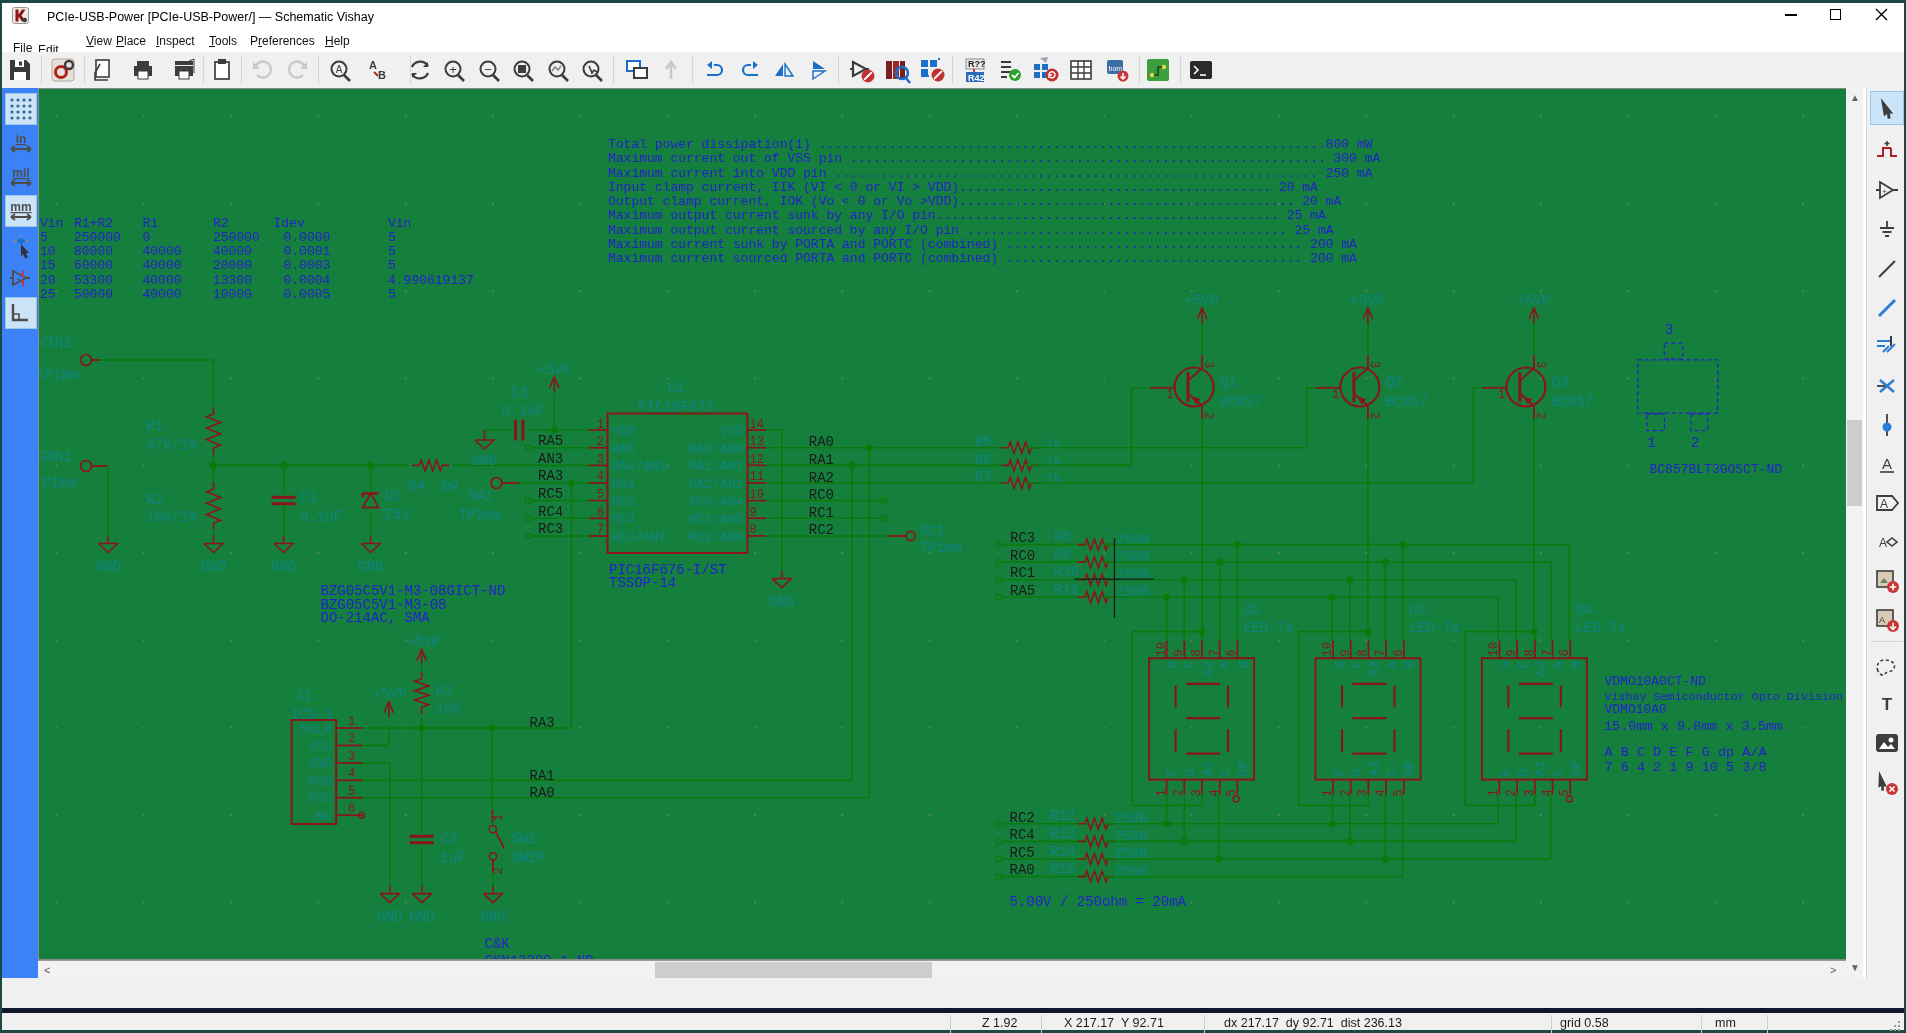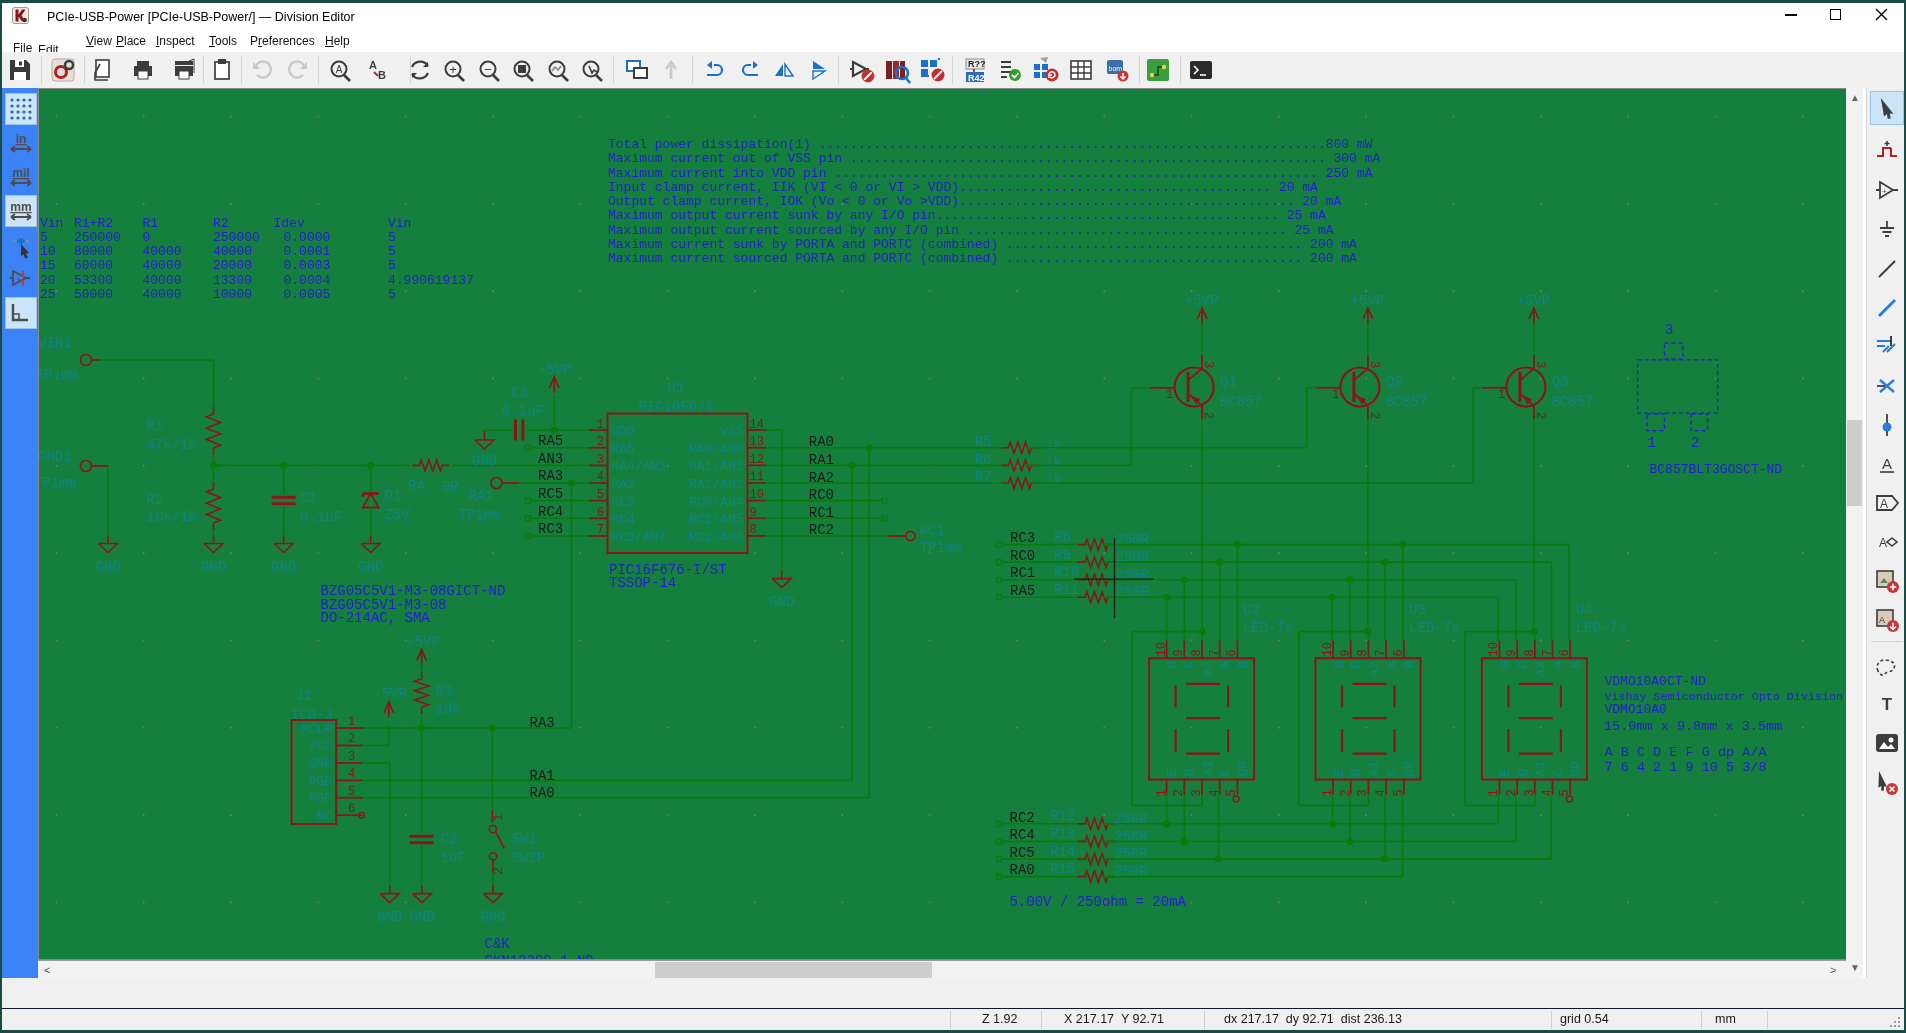--- a/index.html
+++ b/index.html
@@ -9,21 +9,21 @@
 <div class="abs" style="left:0;top:0;width:2px;height:1033px;background:#1b4943"></div>
 <div class="abs" style="right:0;top:0;width:2px;height:1033px;background:#1b4943"></div>
 <div class="abs" style="left:0;top:1030px;width:1906px;height:3px;background:#1b4943"></div>
 
 <div class="abs" style="left:2px;top:3px;width:1902px;height:27px;background:#fff"></div>
 <svg class="abs" style="left:12px;top:7px" width="17" height="17" viewBox="0 0 17 17">
     <rect x="0.5" y="0.5" width="16" height="16" rx="2" fill="#efe9e0" stroke="#999"></rect>
     <path d="M3.5,2.5 h3 v5 l3.5,-5 h3.5 l-4,6 l4,6 h-3.5 l-3.5,-5 v5 h-3 z" fill="#8a1518"></path>
     <circle cx="12.8" cy="13" r="2.2" fill="#3a3a3a"></circle>
   </svg>
-<div class="abs" style="left:47px;top:10px;font-size:12.5px;color:#000">PCIe-USB-Power [PCIe-USB-Power/] — Division Editor</div>
+<div class="abs" style="left:47px;top:10px;font-size:12.5px;color:#000">PCIe-USB-Power [PCIe-USB-Power/] — Schematic Vishay</div>
 <div class="abs" style="left:1785px;top:14px;width:12px;height:1.5px;background:#000"></div>
 <div class="abs" style="left:1830px;top:9px;width:11px;height:11px;border:1.4px solid #000"></div>
 <svg class="abs" style="left:1875px;top:8px" width="13" height="13">
     <path d="M1,1 L12,12 M12,1 L1,12" stroke="#000" stroke-width="1.4"></path>
   </svg>
 
 <div class="abs" style="left:2px;top:30px;width:1902px;height:22px;background:#fff;font-size:12px;color:#111">
 <span class="abs" style="left:11px;top:11px"><u>F</u>ile</span>
 <span class="abs" style="left:36px;top:13px"><u>E</u>dit</span>
 <span class="abs" style="left:84px;top:4px"><u>V</u>iew</span>
@@ -1176,29 +1176,29 @@
 <div class="abs" style="left:4px;top:874px;color:#666;font-size:10px">▼</div>
 </div>
 
 <div class="abs" style="left:38px;top:960px;width:1808px;height:18px;background:#f2f2f2;border-top:1px solid #9a9a9a">
 <div class="abs" style="left:6px;top:3px;color:#555;font-size:11px">&lt;</div>
 <div class="abs" style="left:617px;top:1px;width:277px;height:16px;background:#cdcdcd"></div>
 <div class="abs" style="left:1792px;top:3px;color:#555;font-size:11px">&gt;</div>
 </div>
 
 <div class="abs" style="left:2px;top:978px;width:1902px;height:30px;background:#f0f0f0"></div>
-<div class="abs" style="left:2px;top:1008px;width:1902px;height:22px;background:#f0f0f0;border-top:1px solid #0f172a;font-size:12.5px;color:#1a1a1a">
+<div class="abs" style="left:2px;top:1008px;width:1902px;height:22px;background:#f0f0f0;border-top:5px solid #0f172a;font-size:12.5px;color:#1a1a1a">
 <div class="abs" style="left:948px;top:2px;width:1px;height:18px;background:#d0d0d0"></div>
 <span class="abs" style="left:980px;top:3px">Z 1.92</span>
 <div class="abs" style="left:1039px;top:2px;width:1px;height:18px;background:#d0d0d0"></div>
 <span class="abs" style="left:1062px;top:3px">X 217.17&nbsp;&nbsp;Y 92.71</span>
 <div class="abs" style="left:1202px;top:2px;width:1px;height:18px;background:#d0d0d0"></div>
 <span class="abs" style="left:1222px;top:3px">dx 217.17&nbsp;&nbsp;dy 92.71&nbsp;&nbsp;dist 236.13</span>
 <div class="abs" style="left:1549px;top:2px;width:1px;height:18px;background:#d0d0d0"></div>
-<span class="abs" style="left:1558px;top:3px">grid 0.54</span>
+<span class="abs" style="left:1558px;top:3px">grid 0.58</span>
 <div class="abs" style="left:1699px;top:2px;width:1px;height:18px;background:#d0d0d0"></div>
 <span class="abs" style="left:1713px;top:3px">mm</span>
 <div class="abs" style="left:1765px;top:2px;width:1px;height:18px;background:#d0d0d0"></div>
 <svg class="abs" style="left:1888px;top:8px" width="12" height="12">
       <g fill="#9a9a9a">
         <rect x="8" y="0" width="2" height="2"></rect>
         <rect x="4" y="4" width="2" height="2"></rect>
         <rect x="8" y="4" width="2" height="2"></rect>
         <rect x="0" y="8" width="2" height="2"></rect>
         <rect x="4" y="8" width="2" height="2"></rect>

